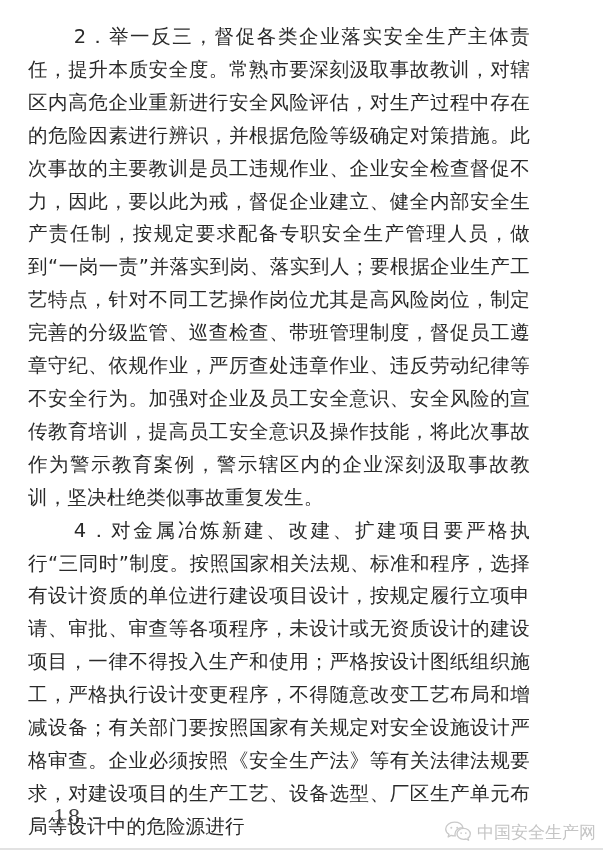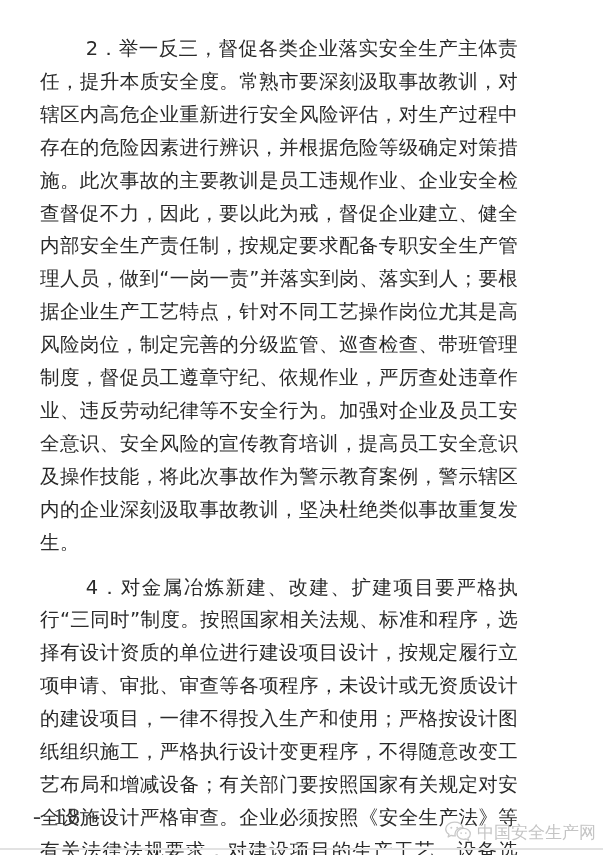--- a/index.html
+++ b/index.html
@@ -19,21 +19,21 @@
     height: 855px;
     background: #ffffff;
   }
   .content {
     position: absolute;
     left: 28px;
     top: 21px;
     width: 502px;
   }
   .para {
-    margin: 12px;
+    margin: 0;
     font-size: 19.5px;
     line-height: 32.9px;
     color: #2a2a2a;
     font-weight: 500;
     text-align: justify;
     text-justify: inter-ideograph;
     text-indent: 2.35em;
     letter-spacing: 0.2px;
     word-break: break-all;
   }

